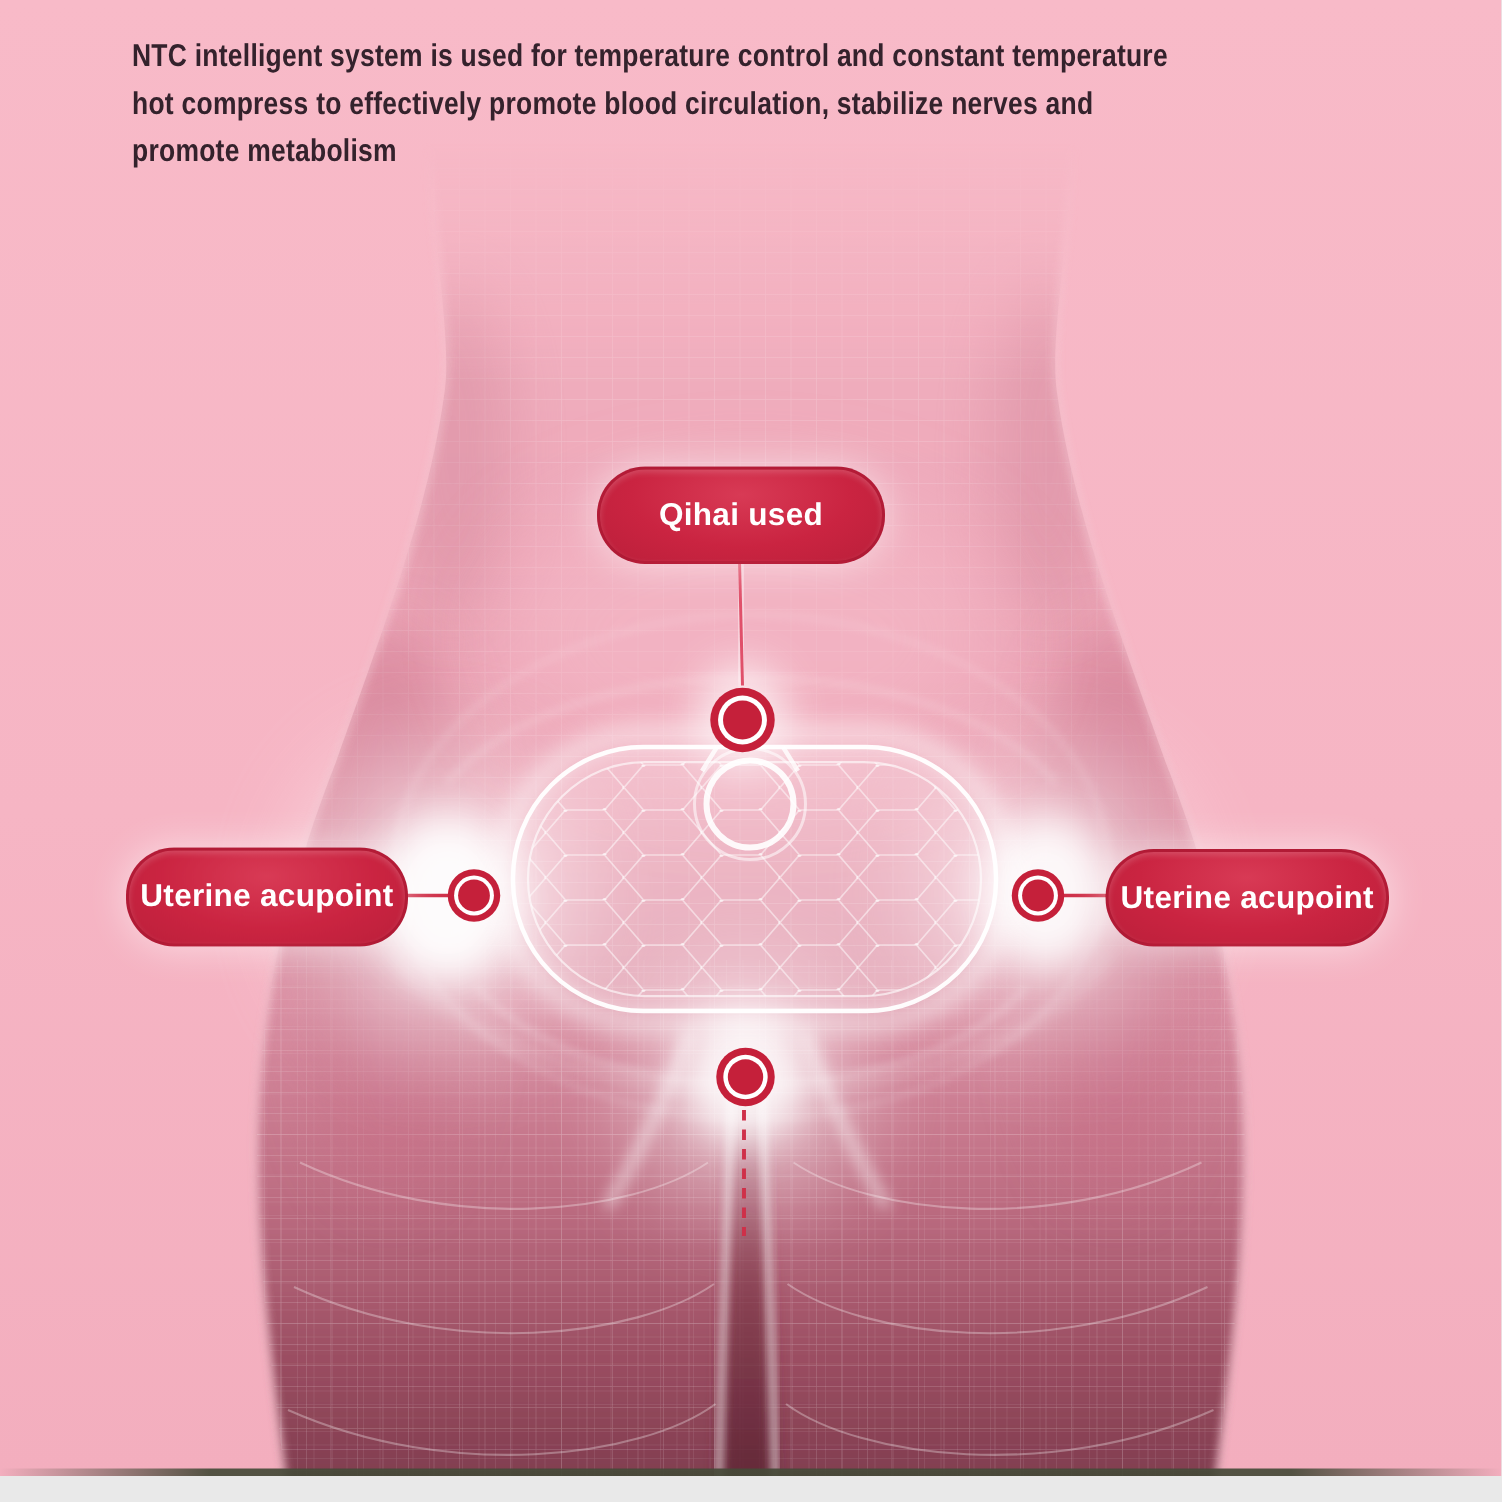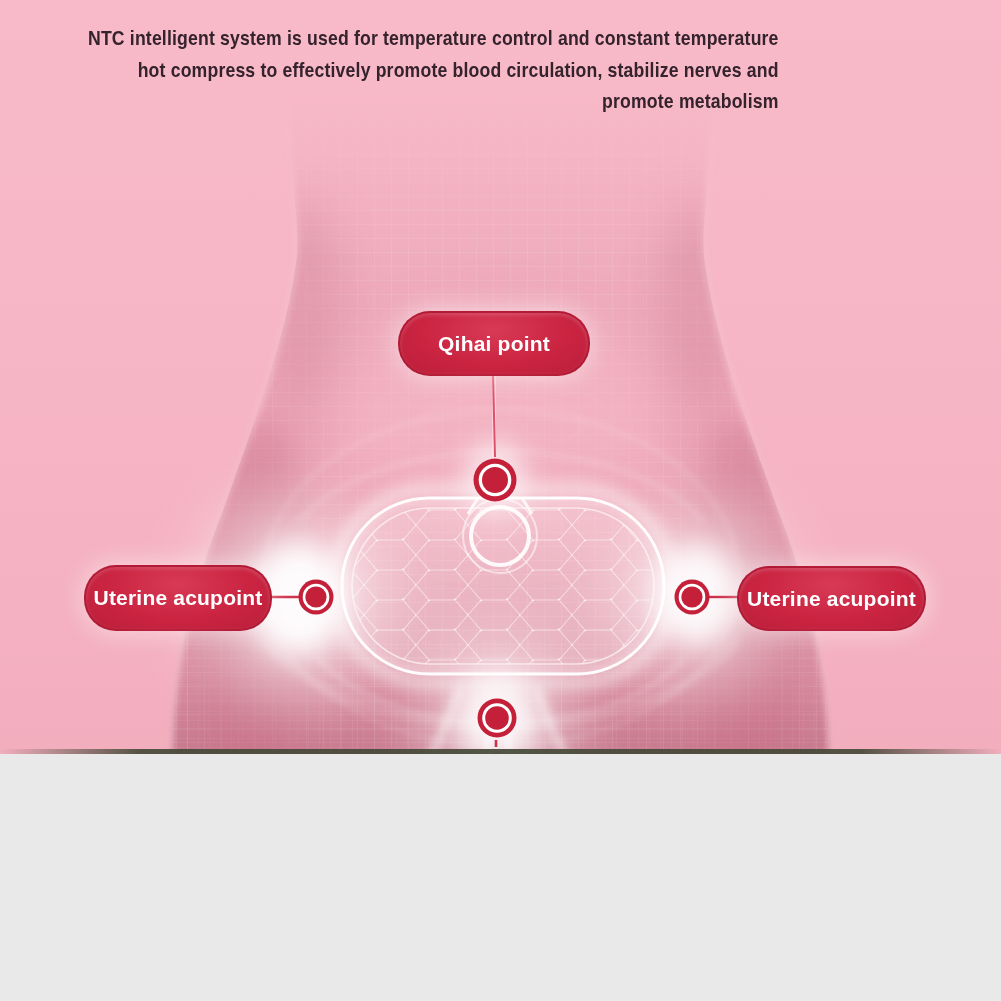--- a/index.html
+++ b/index.html
@@ -1,20 +1,19 @@
 <!DOCTYPE html>
 <html><head>
 <meta charset="utf-8">
 <style>
   html,body{margin:0;padding:0;background:#e9e9e9;}
   #stage{
-    position:relative;width:1001px;height:754px;overflow:hidden;
+    position:relative;width:1001px;height:984px;overflow:hidden;
     background:linear-gradient(180deg,#f8bac8 0%,#f6b5c4 55%,#f3aebe 100%);
     font-family:"Liberation Sans", sans-serif;
-    text-align:right;
   }
   #scene-svg{position:absolute;left:0;top:0;width:1001px;height:1001px;}
   .desc{
     position:absolute;left:88px;top:22px;
     transform:scaleX(0.84);transform-origin:left top;
     color:#34222c;font-size:21px;font-weight:bold;line-height:31.5px;
     white-space:nowrap;letter-spacing:0.2px;
   }
   .pill{
     position:absolute;display:flex;align-items:center;justify-content:center;
@@ -201,21 +200,21 @@
     </g>
   </svg>
 
   <div class="desc">
     <div>NTC intelligent system is used for temperature control and constant temperature</div>
     <div>hot compress to effectively promote blood circulation, stabilize nerves and</div>
     <div>promote metabolism</div>
   </div>
 
   <div class="pill pill-top">
-    <span>Qihai point</span>
+    <span>Qihai used</span>
   </div>
   <div class="pill pill-left">
     <span>Uterine acupoint</span>
   </div>
   <div class="pill pill-right">
     <span>Uterine acupoint</span>
   </div>
 
   <div id="bottom-strip"></div>
 </div>

